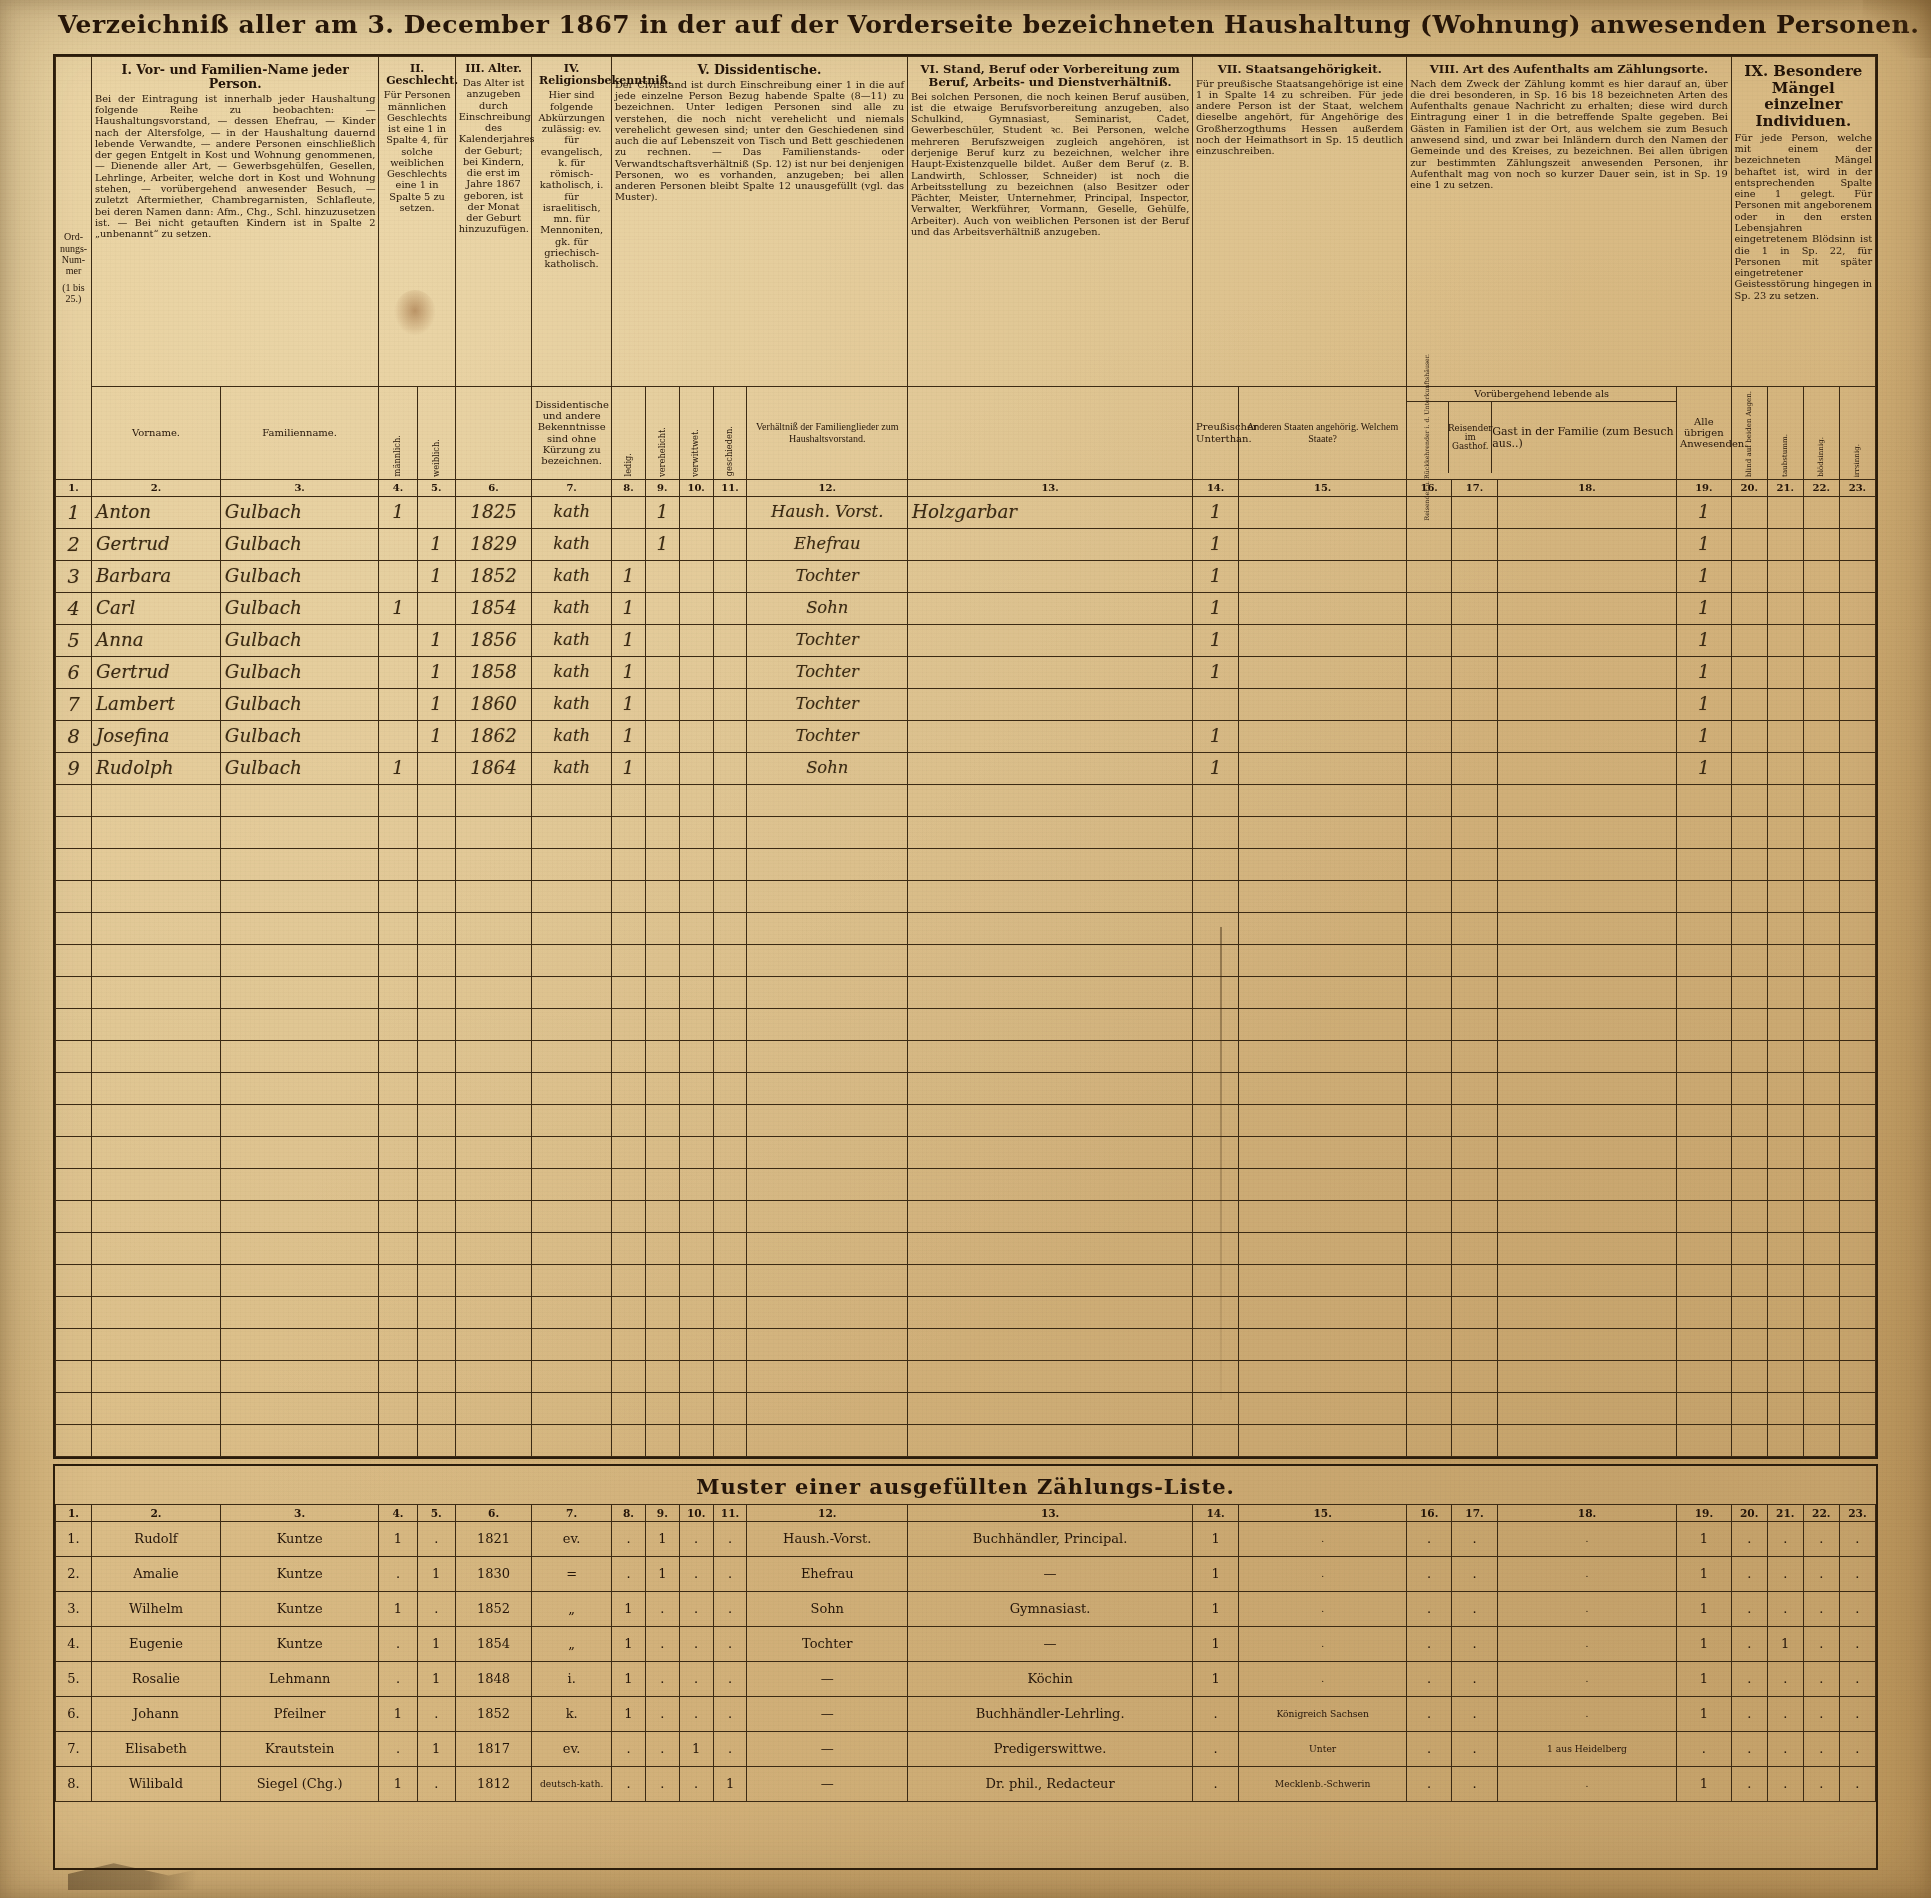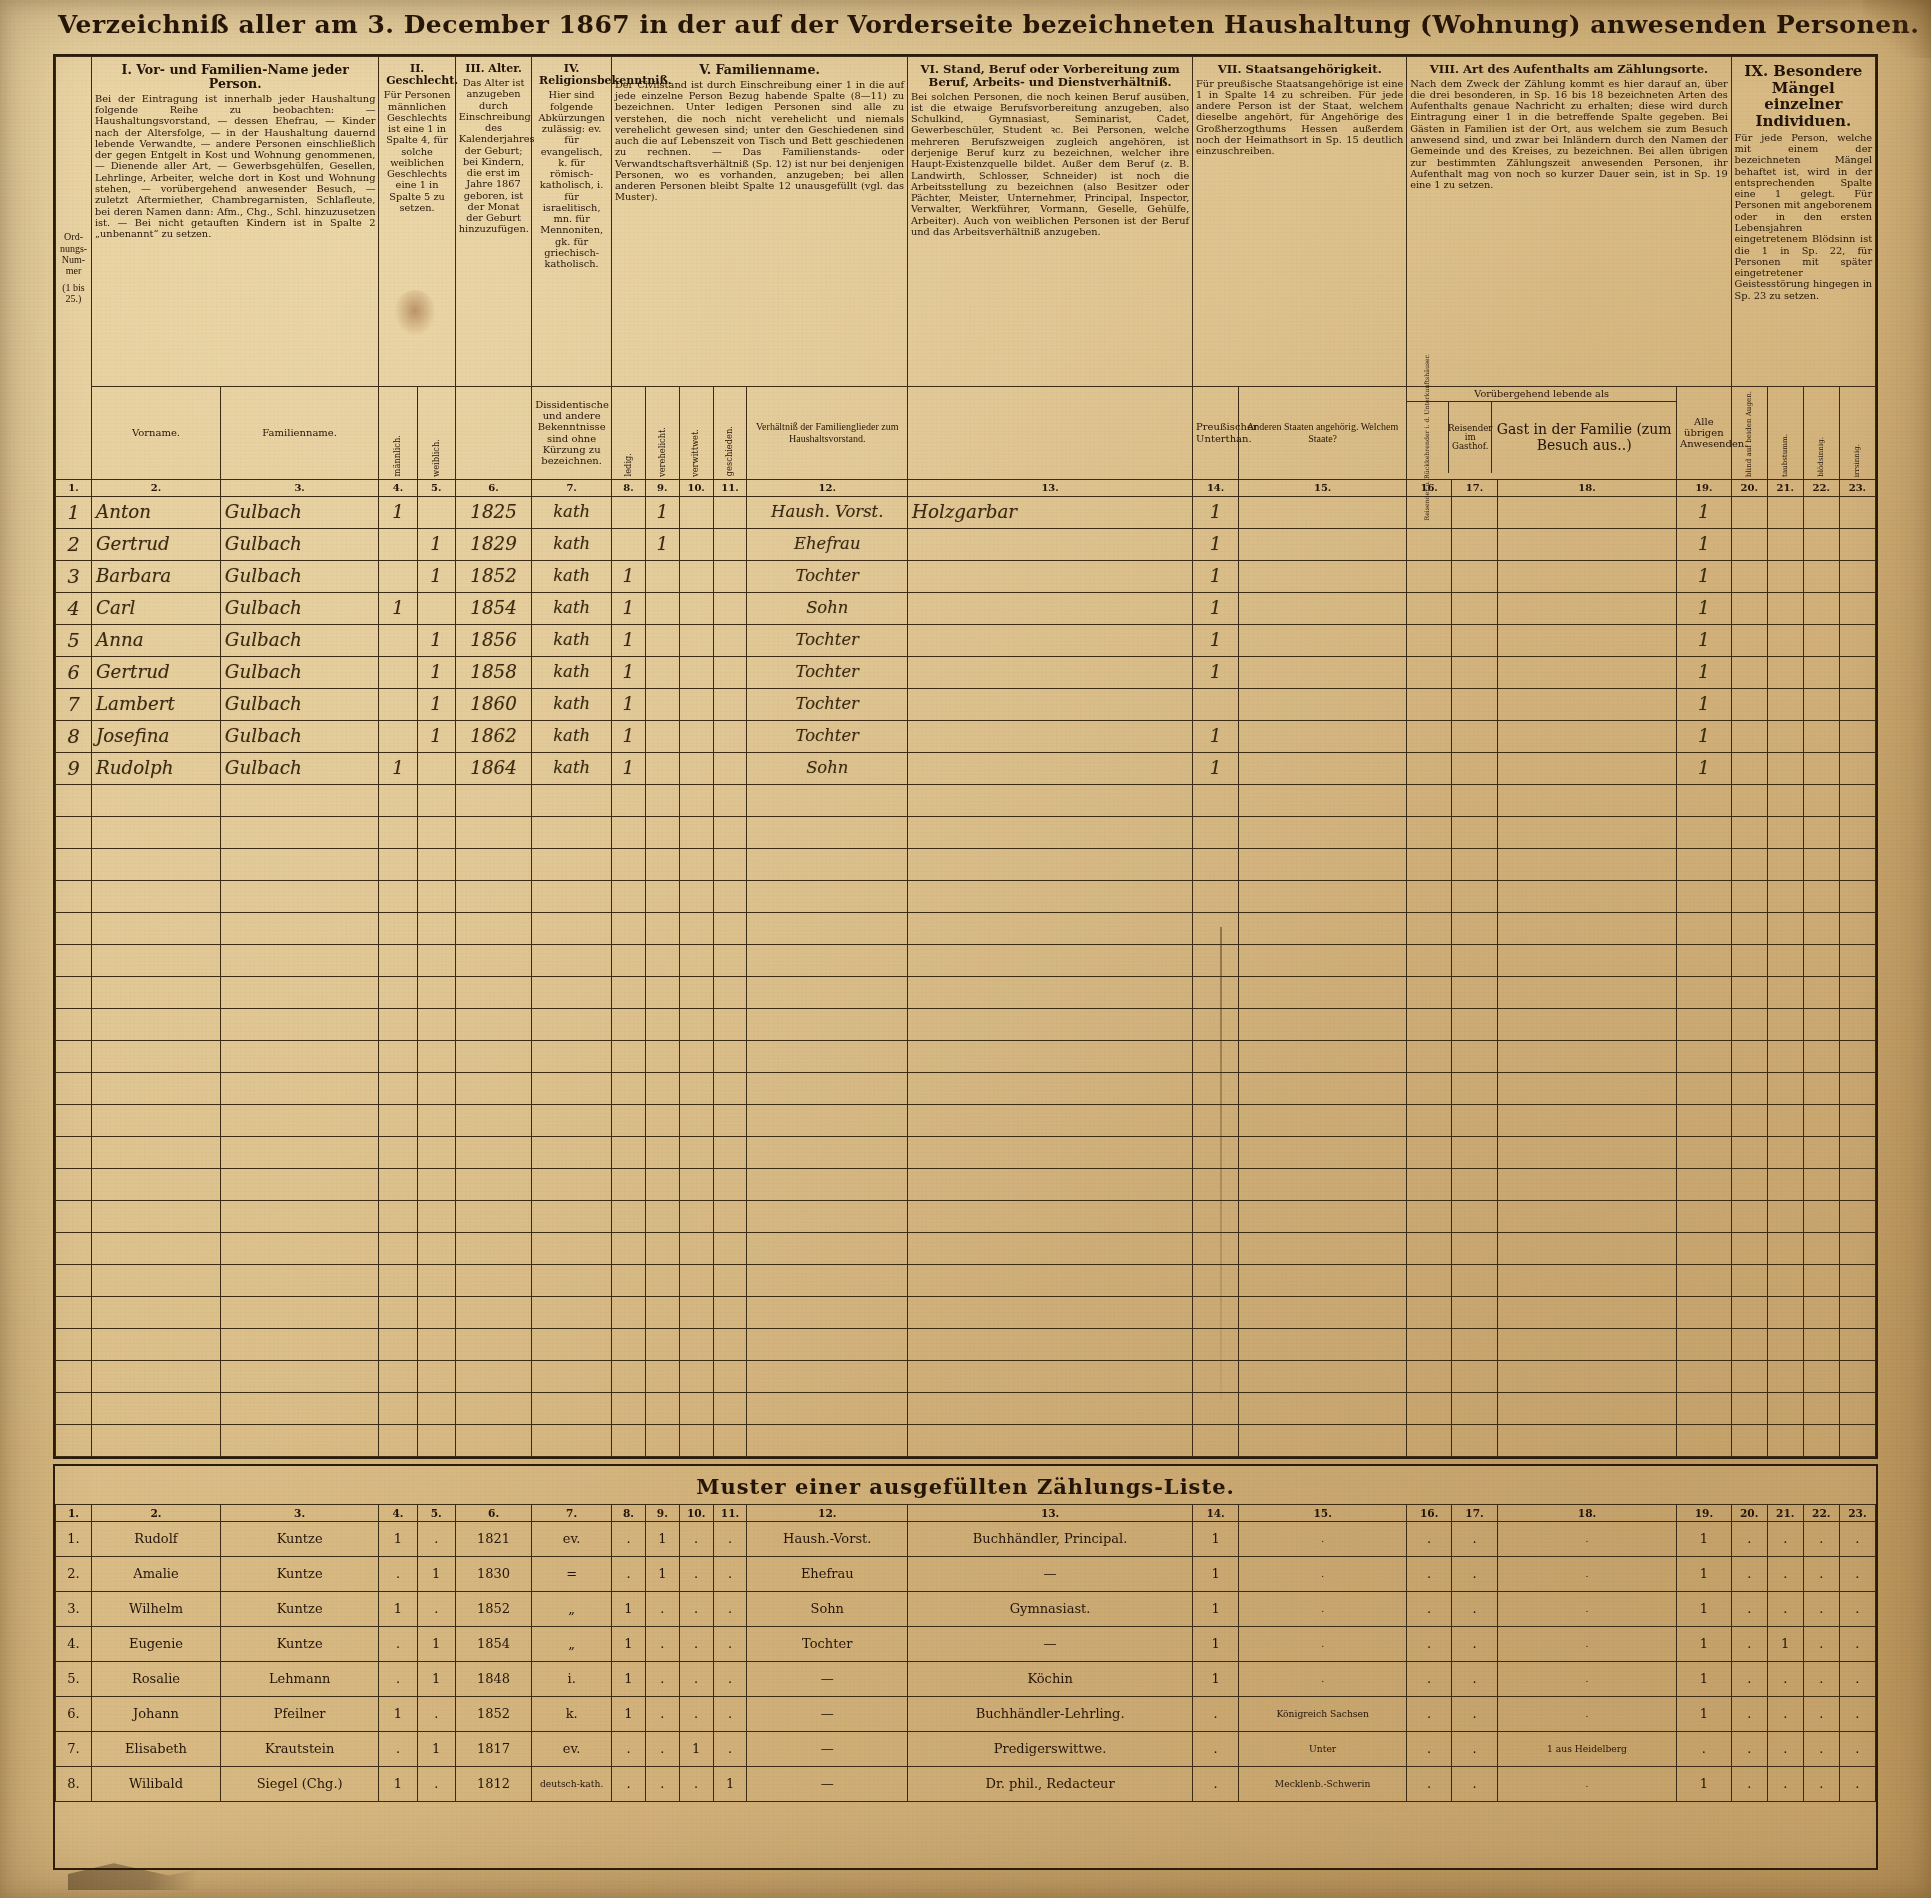--- a/index.html
+++ b/index.html
@@ -183,21 +183,21 @@
         </td>
         <td>
           <div class="hdr-major" style="font-size:11px">III. Alter.</div>
           <div class="hdr-desc" style="text-align:center">Das Alter ist anzugeben durch Einschreibung des Kalenderjahres der Geburt; bei Kindern, die erst im Jahre 1867 geboren, ist der Monat der Geburt hinzuzufügen.</div>
         </td>
         <td>
           <div class="hdr-major" style="font-size:11px">IV. Religionsbekenntniß.</div>
           <div class="hdr-desc" style="text-align:center">Hier sind folgende Abkürzungen zulässig: ev. für evangelisch, k. für römisch-katholisch, i. für israelitisch, mn. für Mennoniten, gk. für griechisch-katholisch.</div>
         </td>
         <td colspan="5">
-          <div class="hdr-major">V.  Familienname.</div>
+          <div class="hdr-major">V.  Dissidentische.</div>
           <div class="hdr-desc">Der Civilstand ist durch Einschreibung einer 1 in die auf jede einzelne Person Bezug habende Spalte (8—11) zu bezeichnen. Unter ledigen Personen sind alle zu verstehen, die noch nicht verehelicht und niemals verehelicht gewesen sind; unter den Geschiedenen sind auch die auf Lebenszeit von Tisch und Bett geschiedenen zu rechnen. — Das Familienstands- oder Verwandtschaftsverhältniß (Sp. 12) ist nur bei denjenigen Personen, wo es vorhanden, anzugeben; bei allen anderen Personen bleibt Spalte 12 unausgefüllt (vgl. das Muster).</div>
         </td>
         <td>
           <div class="hdr-major" style="font-size:11.6px">VI. Stand, Beruf oder Vorbereitung zum Beruf, Arbeits- und Dienstverhältniß.</div>
           <div class="hdr-desc">Bei solchen Personen, die noch keinen Beruf ausüben, ist die etwaige Berufsvorbereitung anzugeben, also Schulkind, Gymnasiast, Seminarist, Cadet, Gewerbeschüler, Student ꝛc. Bei Personen, welche mehreren Berufszweigen zugleich angehören, ist derjenige Beruf kurz zu bezeichnen, welcher ihre Haupt-Existenzquelle bildet. Außer dem Beruf (z. B. Landwirth, Schlosser, Schneider) ist noch die Arbeitsstellung zu bezeichnen (also Besitzer oder Pächter, Meister, Unternehmer, Principal, Inspector, Verwalter, Werkführer, Vormann, Geselle, Gehülfe, Arbeiter). Auch von weiblichen Personen ist der Beruf und das Arbeitsverhältniß anzugeben.</div>
         </td>
         <td colspan="2">
           <div class="hdr-major" style="font-size:11.6px">VII. Staatsangehörigkeit.</div>
           <div class="hdr-desc">Für preußische Staatsangehörige ist eine 1 in Spalte 14 zu schreiben. Für jede andere Person ist der Staat, welchem dieselbe angehört, für Angehörige des Großherzogthums Hessen außerdem noch der Heimathsort in Sp. 15 deutlich einzuschreiben.</div>
         </td>
@@ -250,21 +250,21 @@
         <td></td>
         <td class="xsmall" style="vertical-align:middle">Preußischer Unterthan.</td>
         <td class="vsmall" style="vertical-align:middle">Anderen Staaten angehörig. Welchem Staate?</td>
         <td colspan="3" style="padding:0">
           <div style="border-bottom:1px solid #3b2a14;font-size:9.7px;padding:1.9px 0;text-align:center">Vorübergehend lebende als</div>
           <div style="display:flex;height:71px">
             <div style="width:41px;border-right:1px solid #3b2a14;display:flex;align-items:center;justify-content:center">
                   <span class="vert" style="font-size:6.2px">Reisender u. Rückkehrender i. d. Unterkunftshäuser.</span>
                 </div>
             <div style="width:42px;border-right:1px solid #3b2a14;display:flex;align-items:center;justify-content:center;font-size:8.7px;line-height:1.05;text-align:center">Reisender im Gasthof.</div>
-            <div style="flex:1;display:flex;align-items:center;justify-content:center;font-size:14px;line-height:1.1;text-align:center">Gast in der Familie (zum Besuch aus..)</div>
+            <div style="flex:1;display:flex;align-items:center;justify-content:center;font-size:11px;line-height:1.1;text-align:left">Gast in der Familie (zum Besuch aus..)</div>
           </div>
         </td>
         <td class="xsmall" style="vertical-align:middle">Alle übrigen Anwesenden.</td>
         <td>
               <div class="vertbox">
                 <span class="vert" style="font-size:7.1px">blind auf beiden Augen.</span>
               </div>
             </td>
         <td>
               <div class="vertbox">

